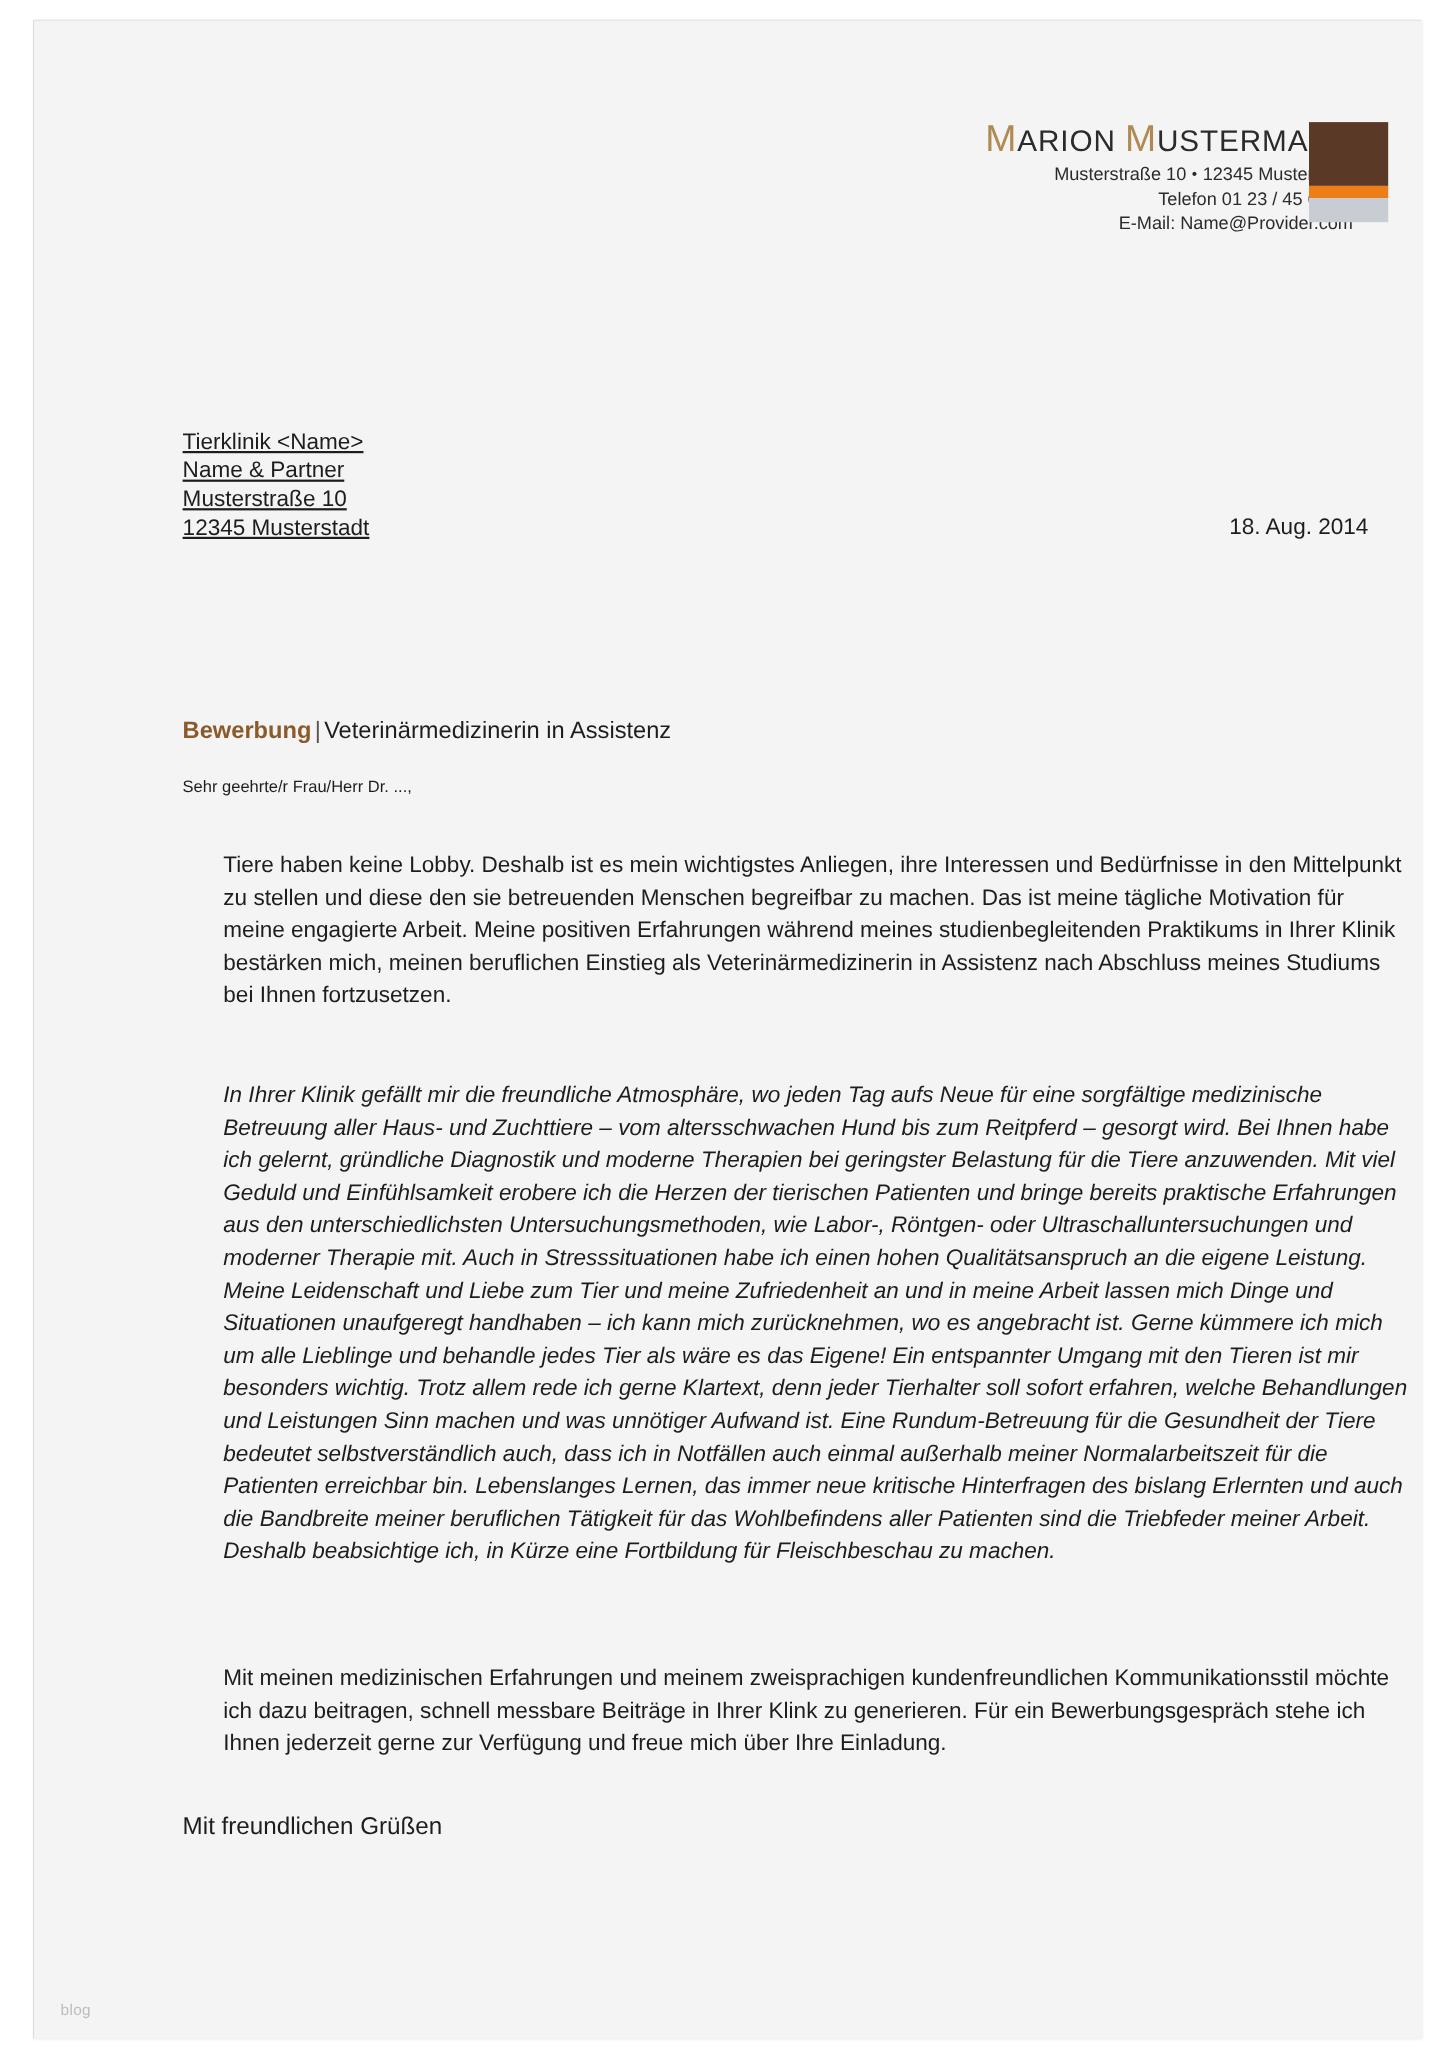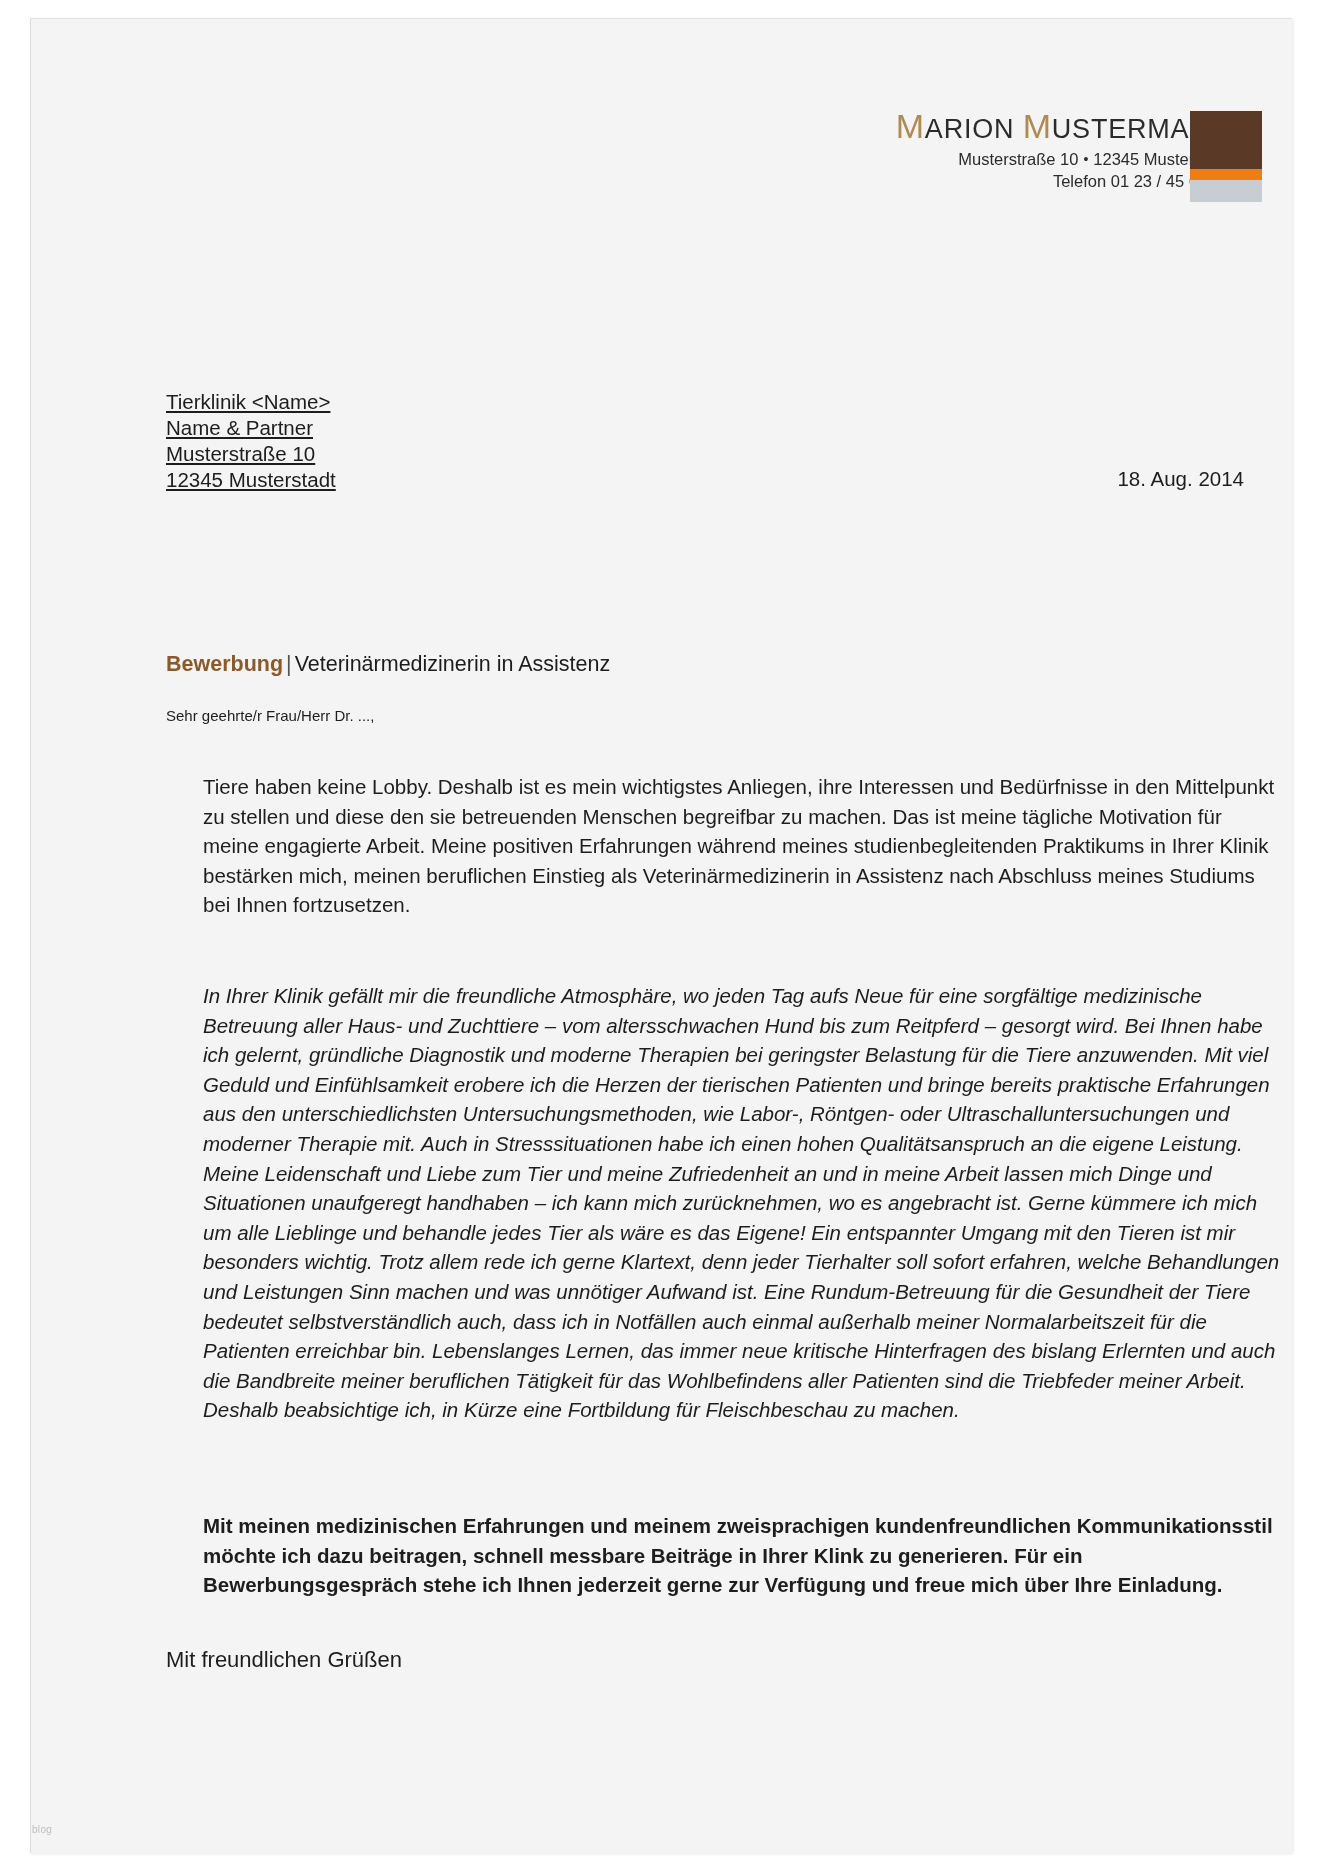--- a/index.html
+++ b/index.html
@@ -152,50 +152,51 @@
     left: 0;
     width: 1078px;
     font-size: 20.5px;
     line-height: 29.6px;
     color: #1d1d1d;
     text-align: left;
     margin-left: 37px;
   }
   .para-1 { top: 753px; }
   .para-2 { top: 962px; font-style: italic; }
-  .para-3 { top: 1492px; font-weight: bold; }
+  .para-3 { top: 1492px; }
   .closing {
     position: absolute;
     left: 0;
     top: 1628px;
     font-size: 22px;
     color: #1d1d1d;
   }
 
   
   .scan-artifact {
     position: absolute;
-    left: 1px;
+    left: 24px;
     bottom: 18px;
-    font-size: 10px;
+    font-size: 14px;
     color: #bdbdbd;
     letter-spacing: 0.3px;
     user-select: none;
   }
 </style>
 </head>
 <body>
 
 <div class="screen">
   <div class="page-sheet">
 
     <div class="letterhead">
       <div class="lh-name"><span class="cap">M</span><span>ARION</span> <span class="cap">M</span><span>USTERMANN</span></div>
       <div class="lh-line"><span>Musterstraße 10</span><span class="lh-sep">•</span><span>12345 Musterstadt</span></div>
       <div class="lh-line">Telefon 01 23 / 45 67 89</div>
+      <div class="lh-line">E-Mail: Name@Provider.com</div>
     </div>
 
     <div class="swatch-stack">
       <div class="swatch-brown"></div>
       <div class="swatch-orange"></div>
       <div class="swatch-grey"></div>
     </div>
 
     <div class="letter-body">
 

